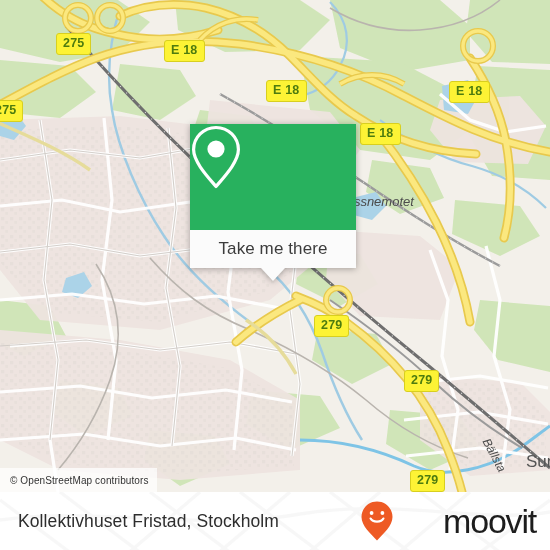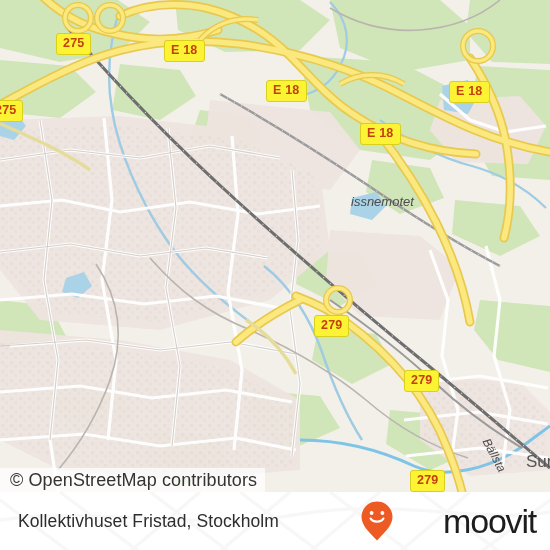--- a/index.html
+++ b/index.html
@@ -9,21 +9,21 @@
   
   .map{position:absolute;left:0;top:0;width:550px;height:492px;overflow:hidden;background:#f2efe9;}
   .map svg{position:absolute;left:0;top:0;}
 
   
   .attrib{
     position:absolute;left:0;top:468px;height:24px;
     display:flex;align-items:center;
     padding:0 8px 0 10px;
     background:rgba(255,255,255,.72);
-    font-size:18px;color:#333;letter-spacing:.1px;white-space:nowrap;
+    font-size:10px;color:#333;letter-spacing:.1px;white-space:nowrap;
   }
 
   
   .callout{position:absolute;left:190px;top:124px;width:166px;
     filter:drop-shadow(0 1px 3px rgba(0,0,0,.30));}
   .callout-top{height:106px;background:#28b15e;display:flex;align-items:center;justify-content:center;}
   .callout-bottom{height:38px;background:#fbfbfb;display:flex;align-items:center;justify-content:center;}
   .callout-bottom span{font-size:17px;color:#3c3c3c;letter-spacing:.1px;}
   .tail{position:absolute;left:50%;top:144px;transform:translateX(-50%);
         width:0;height:0;border-left:12px solid transparent;border-right:12px solid transparent;
@@ -32,21 +32,21 @@
   
   .footer{position:absolute;left:0;top:492px;width:550px;height:58px;background:#fff;overflow:hidden;}
   .footer-wm{position:absolute;left:0;top:-492px;width:550px;height:550px;opacity:.35;}
   .footer-title{position:absolute;left:18px;top:0;height:58px;display:flex;align-items:center;
     font-size:17.5px;color:#2d2d2d;letter-spacing:.1px;white-space:nowrap;}
   .brand{position:absolute;right:14px;top:0;height:58px;display:flex;align-items:center;gap:2px;}
   .brand-word{font-size:34px;color:#1d1d1d;letter-spacing:-1.2px;font-weight:400;line-height:1;margin-left:47px;}
 
   
   .shield{position:absolute;background:#fdf335;border:1.6px solid #d8cf1f;border-radius:3px;
-    color:#c2410c;font-size:12.5px;font-weight:bold;line-height:1;
+    color:#4d7c0f;font-size:12.5px;font-weight:bold;line-height:1;
     padding:3px 6px 4px;white-space:nowrap;letter-spacing:.2px;}
 
   .maplabel{position:absolute;font-size:13px;color:#4b4b4b;white-space:nowrap;font-style:italic;}
   .maplabel.plain{font-style:normal;color:#5a5a5a;}
 </style>
 </head>
 <body>
 
 <div id="root">
 
@@ -206,20 +206,32 @@
     <div class="shield" style="left:449px;top:81px;">E 18</div>
     <div class="shield" style="left:360px;top:123px;">E 18</div>
     <div class="shield" style="left:314px;top:315px;">279</div>
     <div class="shield" style="left:404px;top:370px;">279</div>
     <div class="shield" style="left:410px;top:470px;">279</div>
 
     <div class="attrib">
       <span>© OpenStreetMap contributors</span>
     </div>
 
+    <div class="callout">
+      <div class="callout-top">
+        <svg width="52" height="66" viewBox="0 0 52 66">
+          <path d="M26 3.5 C13.6 3.5 3.6 13.4 3.6 25.6 C3.6 38 18 53 26 62.5 C34 53 48.4 38 48.4 25.6 C48.4 13.4 38.4 3.5 26 3.5 Z" fill="none" stroke="#ffffff" stroke-width="3.2" stroke-linejoin="round"></path>
+          <circle cx="26" cy="25" r="8.6" fill="#ffffff"></circle>
+        </svg>
+      </div>
+      <div class="callout-bottom">
+        <span>Take me there</span>
+      </div>
+      <div class="tail"></div>
+    </div>
   </div>
 
   <div class="footer">
     <svg class="footer-wm" viewBox="0 0 550 550">
       <g stroke="#e9e9e9" stroke-width="3.4" fill="none">
         <path d="M0,500 L80,560"></path>
           <path d="M60,492 L150,560"></path>
           <path d="M150,492 L240,560"></path>
         <path d="M240,492 L330,560"></path>
           <path d="M330,492 L420,560"></path>

